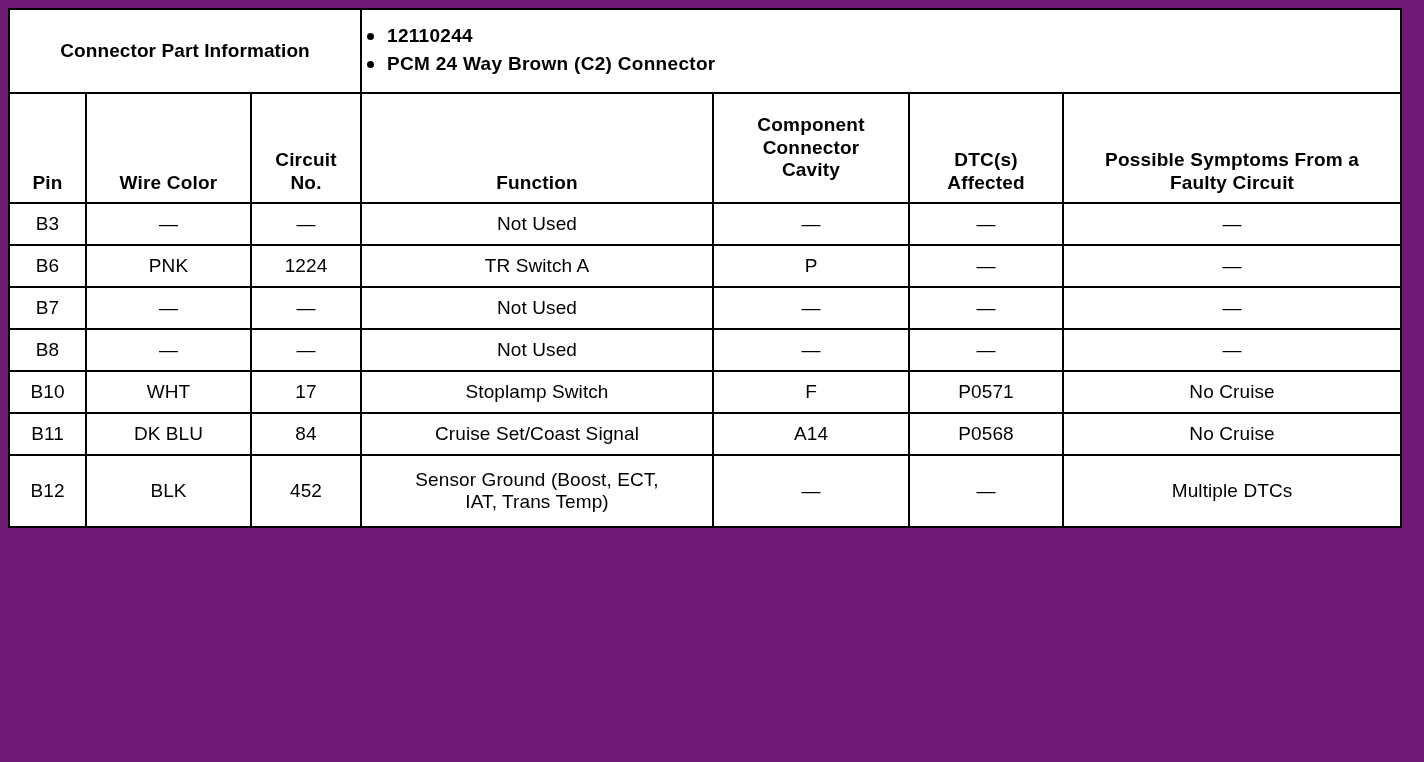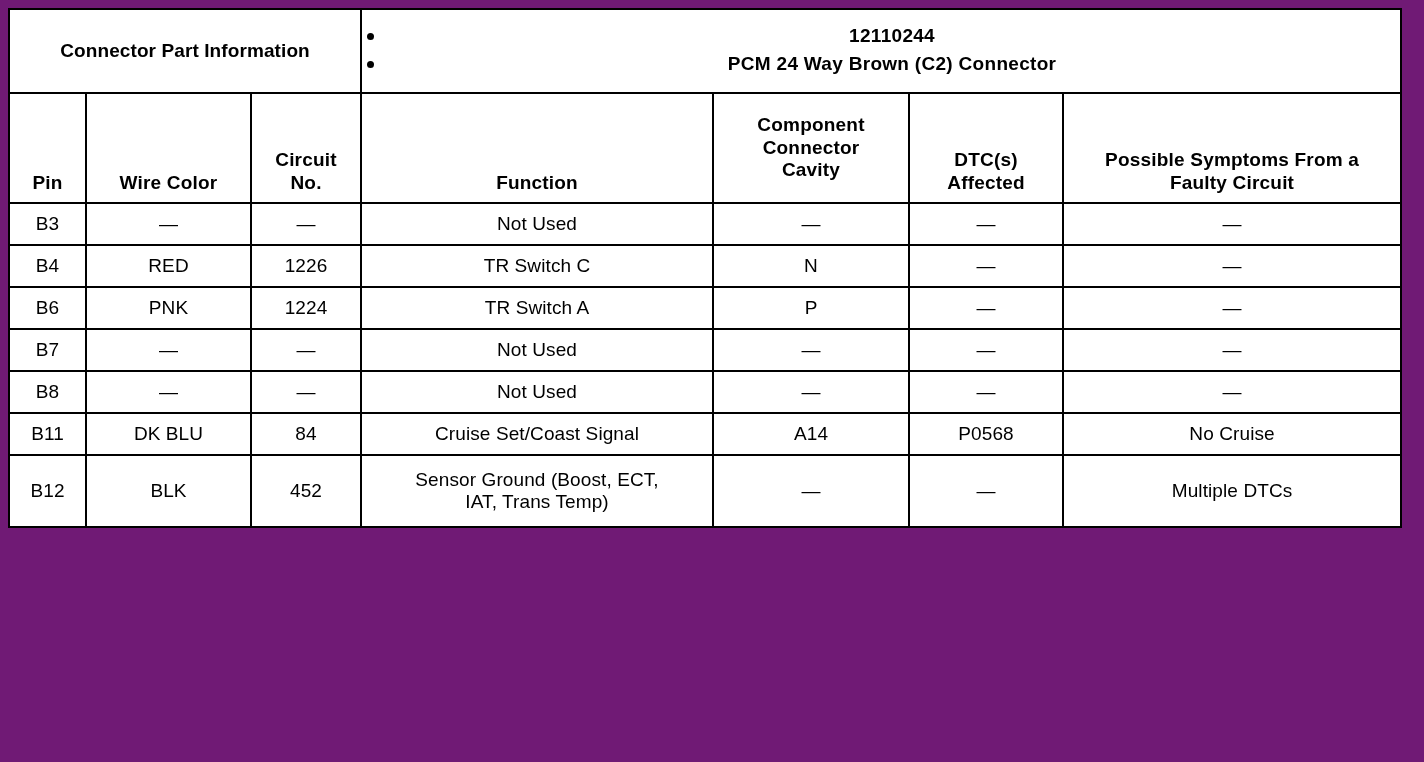--- a/index.html
+++ b/index.html
@@ -73,21 +73,21 @@
     padding: 0 0 0 22px;
     list-style: none;
   }
   ul.bullet-list li {
     position: relative;
     font-weight: bold;
     font-size: 19px;
     line-height: 1.0;
     margin: 5px 0 9px 0;
     letter-spacing: 0.3px;
-    text-align: center;
+    text-align: left;
   }
   ul.bullet-list li::before {
     content: "";
     position: absolute;
     left: -20px;
     top: 7px;
     width: 7px;
     height: 7px;
     border-radius: 50%;
     background: #000000;
@@ -173,29 +173,20 @@
       <tr class="body-row">
         <td>B3</td>
         <td>—</td>
         <td>—</td>
         <td>Not Used</td>
         <td>—</td>
         <td>—</td>
         <td>—</td>
       </tr>
 
-      <tr class="body-row">
-        <td>B4</td>
-        <td>RED</td>
-        <td>1226</td>
-        <td>TR Switch C</td>
-        <td>N</td>
-        <td>—</td>
-        <td>—</td>
-      </tr>
 
 
       <tr class="body-row">
         <td>B6</td>
         <td>PNK</td>
         <td>1224</td>
         <td>TR Switch A</td>
         <td>P</td>
         <td>—</td>
         <td>—</td>
@@ -215,20 +206,29 @@
         <td>B8</td>
         <td>—</td>
         <td>—</td>
         <td>Not Used</td>
         <td>—</td>
         <td>—</td>
         <td>—</td>
       </tr>
 
 
+      <tr class="body-row">
+        <td>B10</td>
+        <td>WHT</td>
+        <td>17</td>
+        <td>Stoplamp Switch</td>
+        <td>F</td>
+        <td>P0571</td>
+        <td>No Cruise</td>
+      </tr>
 
       <tr class="body-row">
         <td>B11</td>
         <td>DK BLU</td>
         <td>84</td>
         <td>Cruise Set/Coast Signal</td>
         <td>A14</td>
         <td>P0568</td>
         <td>No Cruise</td>
       </tr>

